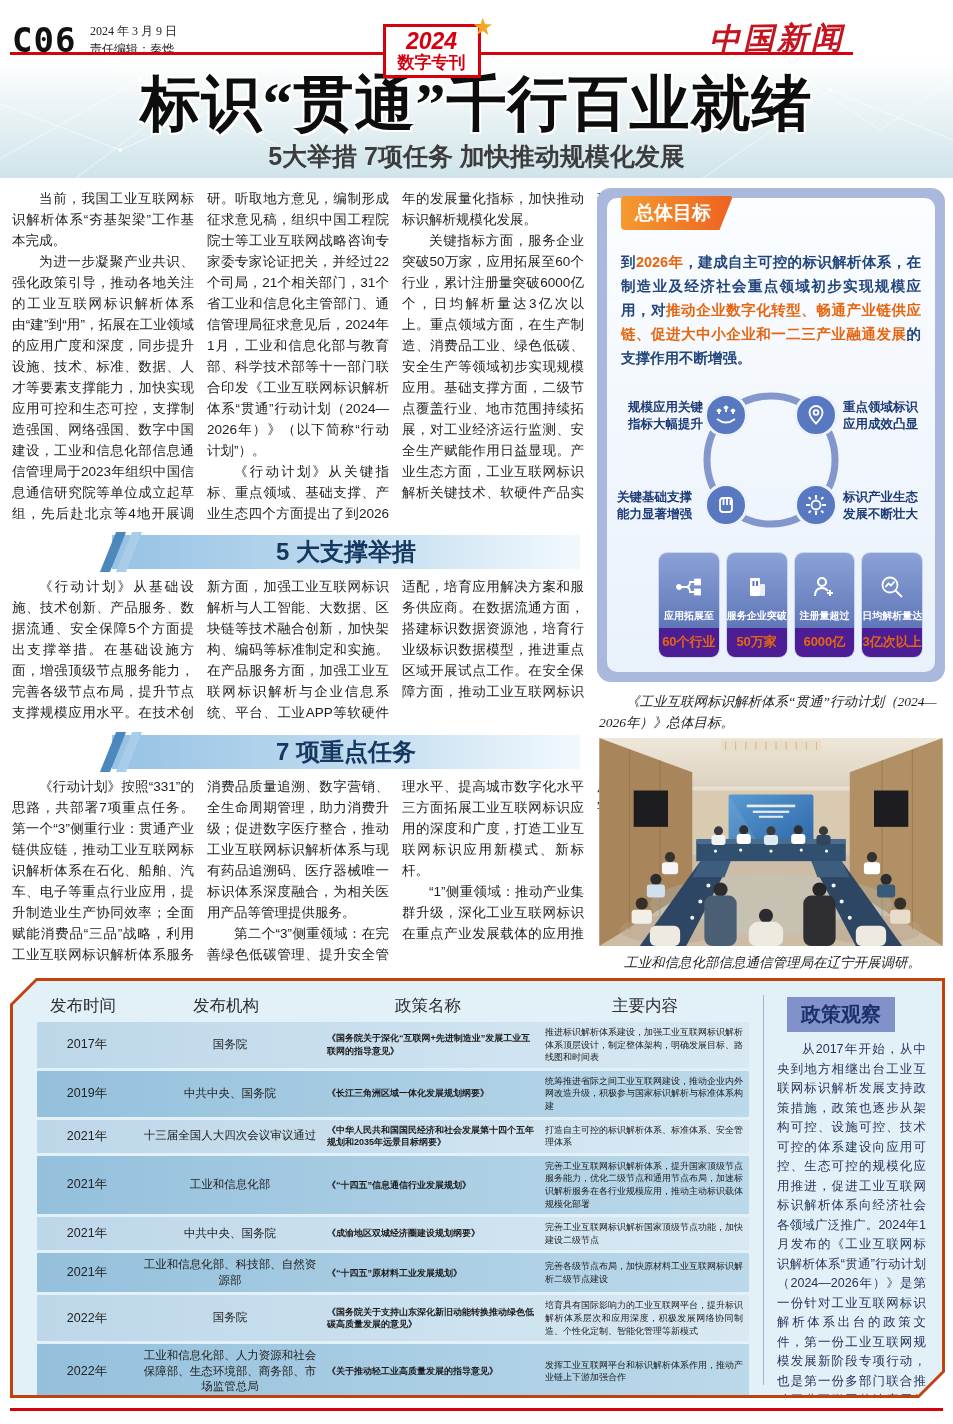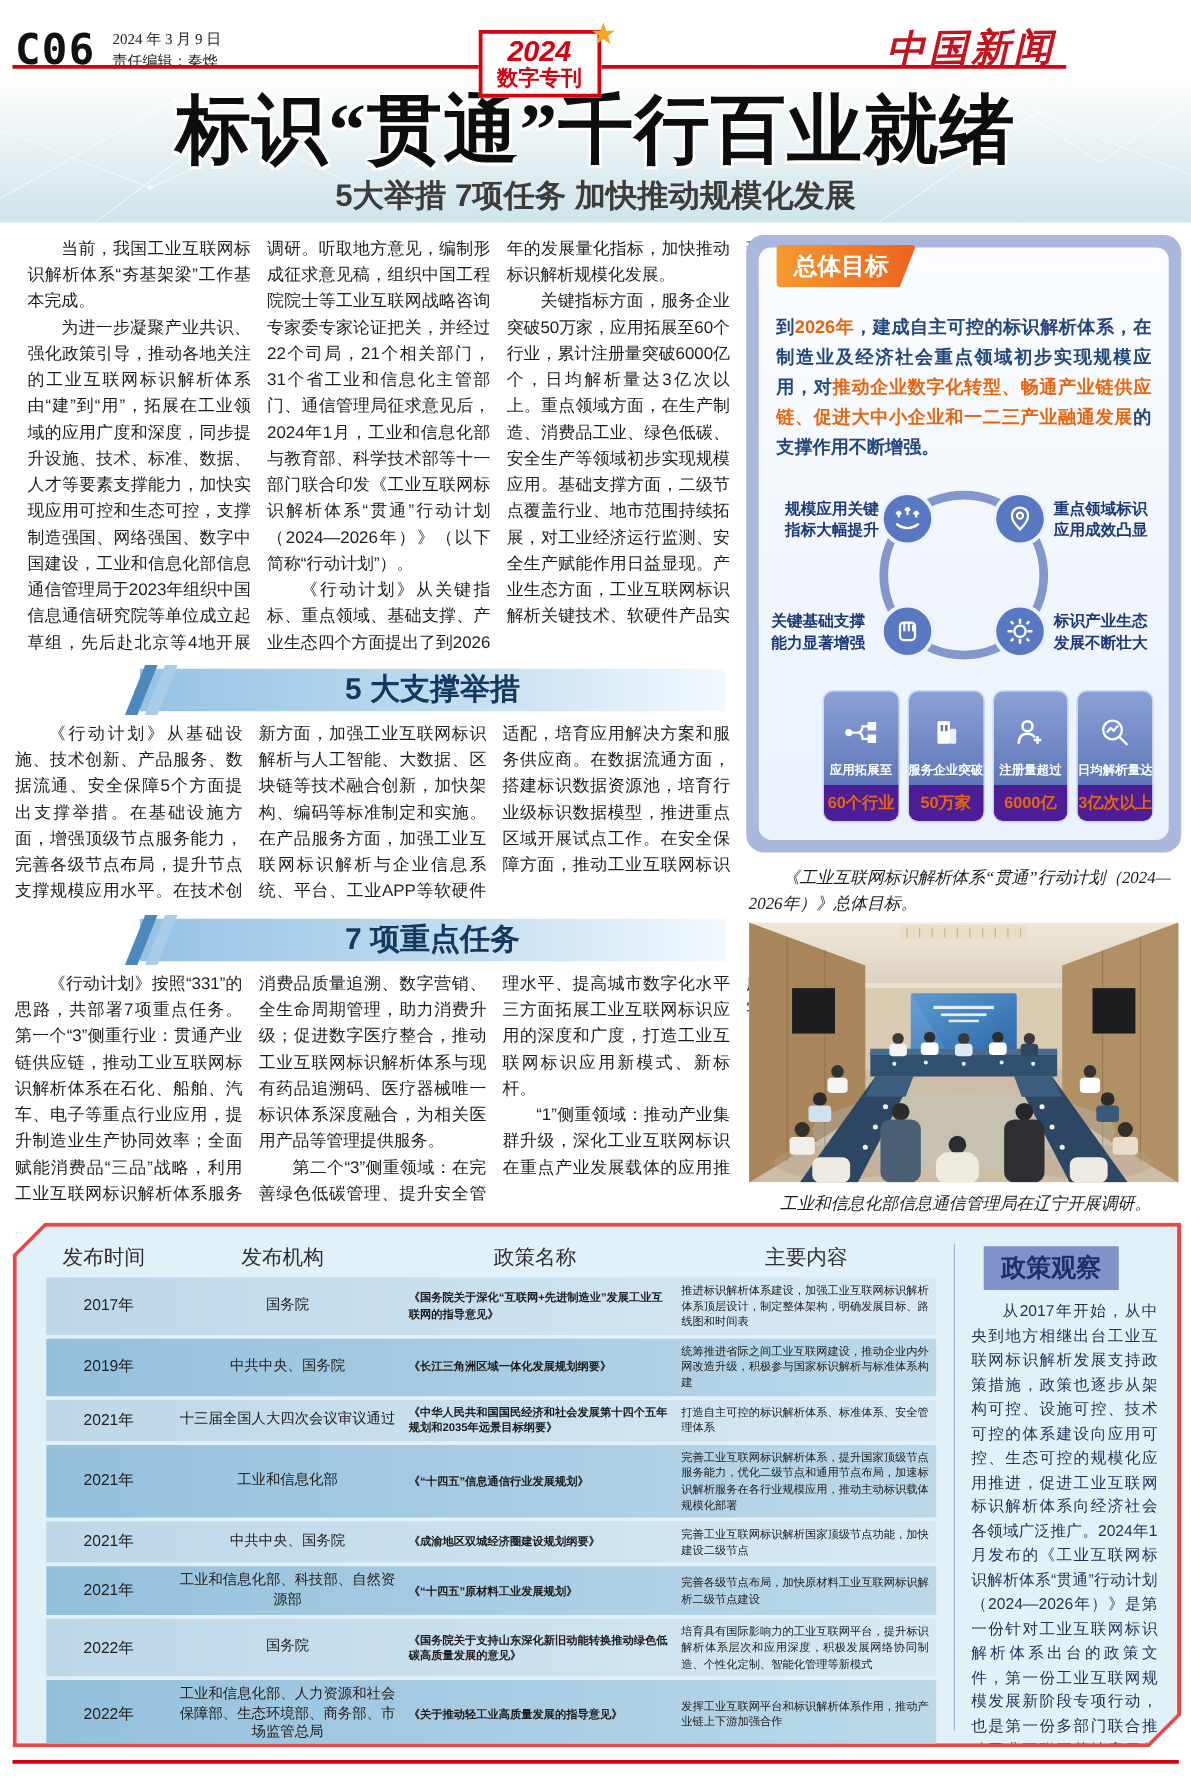--- a/index.html
+++ b/index.html
@@ -24,21 +24,21 @@
           background:linear-gradient(180deg,#ffffff 0%,#eef5f7 35%,#cfe4ea 100%);overflow:hidden;}
   .banner svg.net{position:absolute;inset:0;}
   .banner h1{position:relative;margin:14px 0 0;text-align:center;font-family:"Liberation Serif",serif;
              font-weight:900;font-size:60px;line-height:1.0;color:#0d0d0d;letter-spacing:1px;
              text-shadow:-2px -2px 0 #fff,2px -2px 0 #fff,-2px 2px 0 #fff,2px 2px 0 #fff;}
   .banner h2{position:relative;margin:6px 0 0;text-align:center;font-size:25px;font-weight:700;color:#3c3c3c;}
   
   .articles{position:absolute;left:12px;top:188px;width:572px;}
   .cols{column-gap:13px;column-count:3;text-align:justify;font-size:13.5px;line-height:21px;color:#1d1d1d;}
   .cols p{margin:0;text-indent:2em;}
-  .intro-cols{height:340px;margin-left:10px;}
+  .intro-cols{height:340px;}
   .sec1-cols{height:152px;}
   .sec2-cols{height:198px;}
   .sec-header{position:relative;margin:7px 0 7px 100px;width:468px;height:34px;
               background:linear-gradient(90deg,#96c2e4 0%,#c3ddf0 55%,#f2f9fd 100%);}
   .sec-header span{display:block;text-align:center;font-size:24px;font-weight:900;color:#14385f;line-height:34px;}
   .slash{position:absolute;top:-3px;width:10px;height:40px;transform:skewX(-22deg);}
   .s1{left:-4px;background:#4d88bd;}
   .s2{left:12px;background:#a9cde8;}
   
   .right-rail{position:absolute;left:597px;top:188px;width:348px;}
@@ -66,21 +66,21 @@
   .stat-label{color:#fff;font-size:10px;font-weight:700;white-space:nowrap;}
   .stat-value{color:#e8650f;font-weight:900;font-size:13px;text-align:center;padding:5px 0 6px;background:#4c1d95;}
   .goal-caption{margin:10px 2px 4px;font-family:"Liberation Serif",serif;font-style:italic;
                 font-size:13.5px;line-height:1.55;text-indent:2em;color:#1c1c1c;}
   .photo{margin-top:2px;width:348px;height:208px;border-radius:2px;overflow:hidden;}
   .photo-caption{margin:8px 0 0;font-family:"Liberation Serif",serif;font-style:italic;font-size:13.5px;
                  text-indent:2em;color:#1c1c1c;}
   .photo-credit{margin:4px 0 0;font-size:13.5px;font-weight:700;text-indent:2em;line-height:1.5;color:#1c1c1c;}
   
   .bottom-panel{position:absolute;left:10px;top:978px;width:935px;height:420px;
-                background:#ef4444;clip-path:polygon(26px 0,100% 0,100% calc(100% - 26px),calc(100% - 26px) 100%,0 100%,0 26px);}
+                background:#c2410c;clip-path:polygon(26px 0,100% 0,100% calc(100% - 26px),calc(100% - 26px) 100%,0 100%,0 26px);}
   .panel-inner{position:absolute;inset:3px;background:#e2f0f8;
                clip-path:polygon(24px 0,100% 0,100% calc(100% - 24px),calc(100% - 24px) 100%,0 100%,0 24px);
                padding:14px 16px 10px 24px;box-sizing:border-box;display:flex;gap:14px;}
   .policy-table{width:712px;flex:none;}
   .t-head,.t-row{display:grid;grid-template-columns:92px 178px 210px 1fr;column-gap:8px;align-items:center;}
   .t-head{font-size:16.5px;color:#2e2e2e;margin-bottom:5px;}
   .t-head span{text-align:center;}
   .t-row{margin-bottom:3px;padding:4px 4px;border-radius:1px;background:linear-gradient(90deg,#bdd7e9 0%,#d8e9f3 100%);}
   .t-row.dark{background:linear-gradient(90deg,#94c0dc 0%,#bcd9ea 100%);}
   .c-year{font-size:12.5px;text-align:center;color:#222;}

